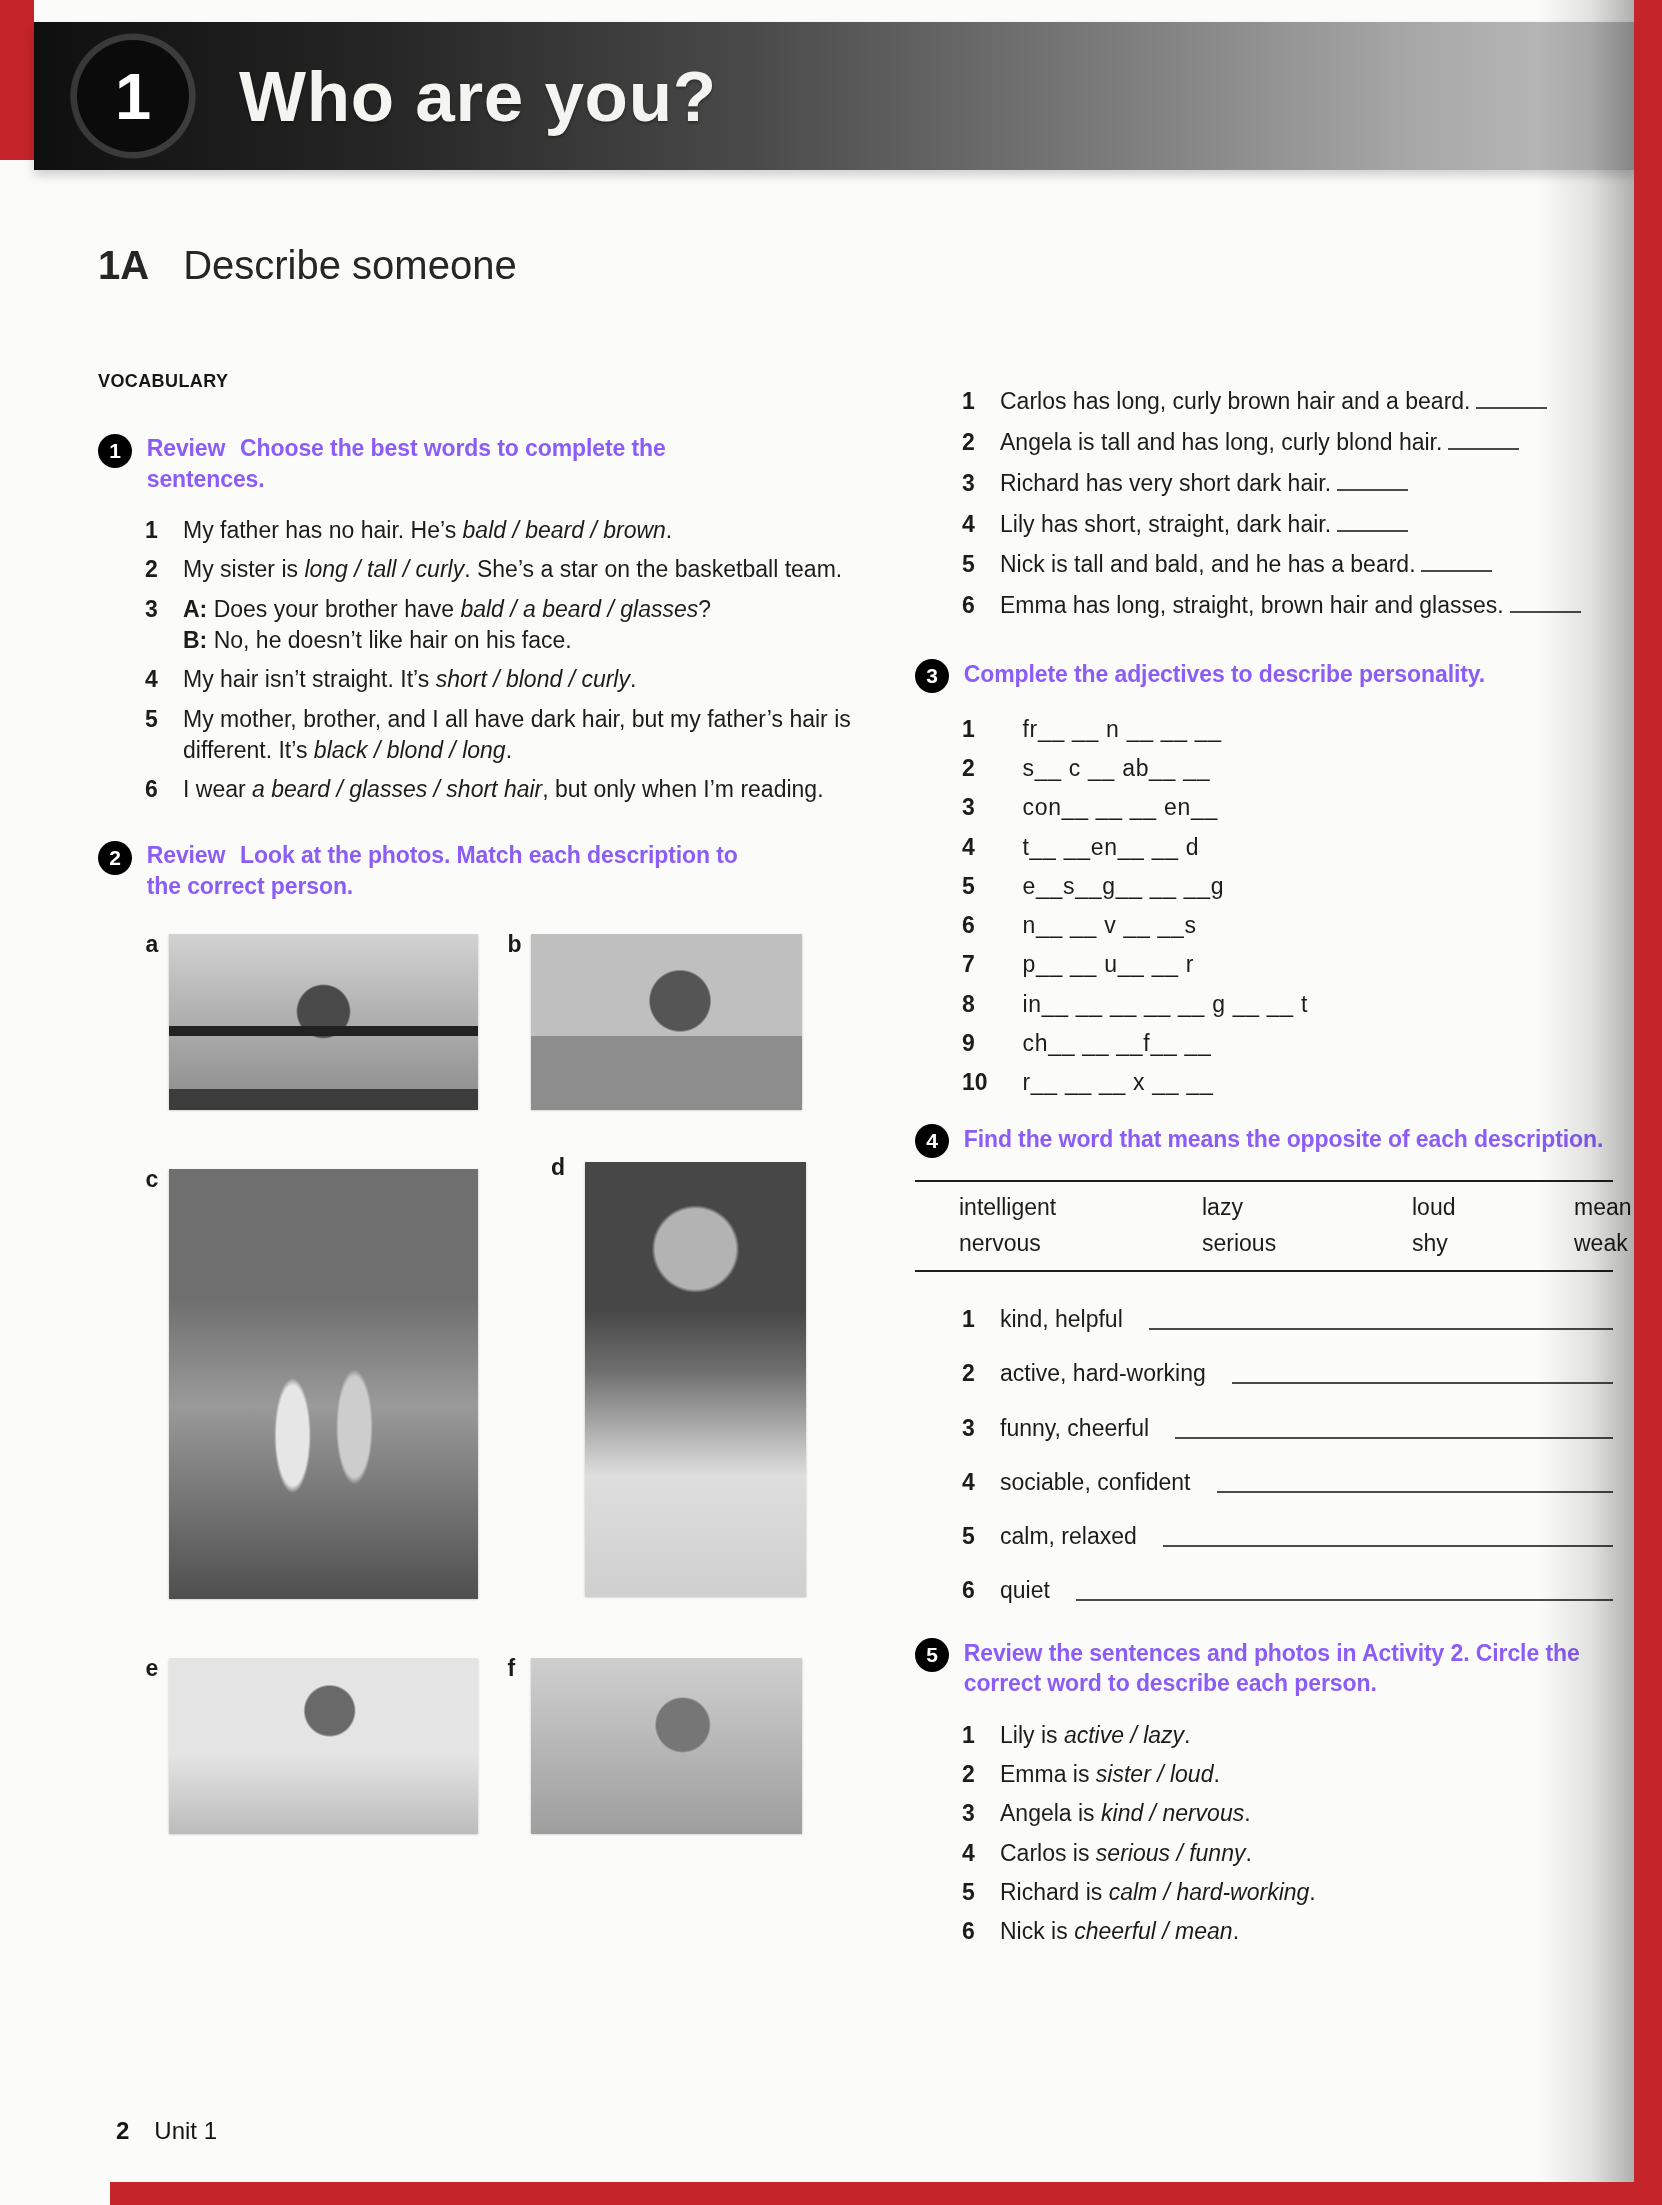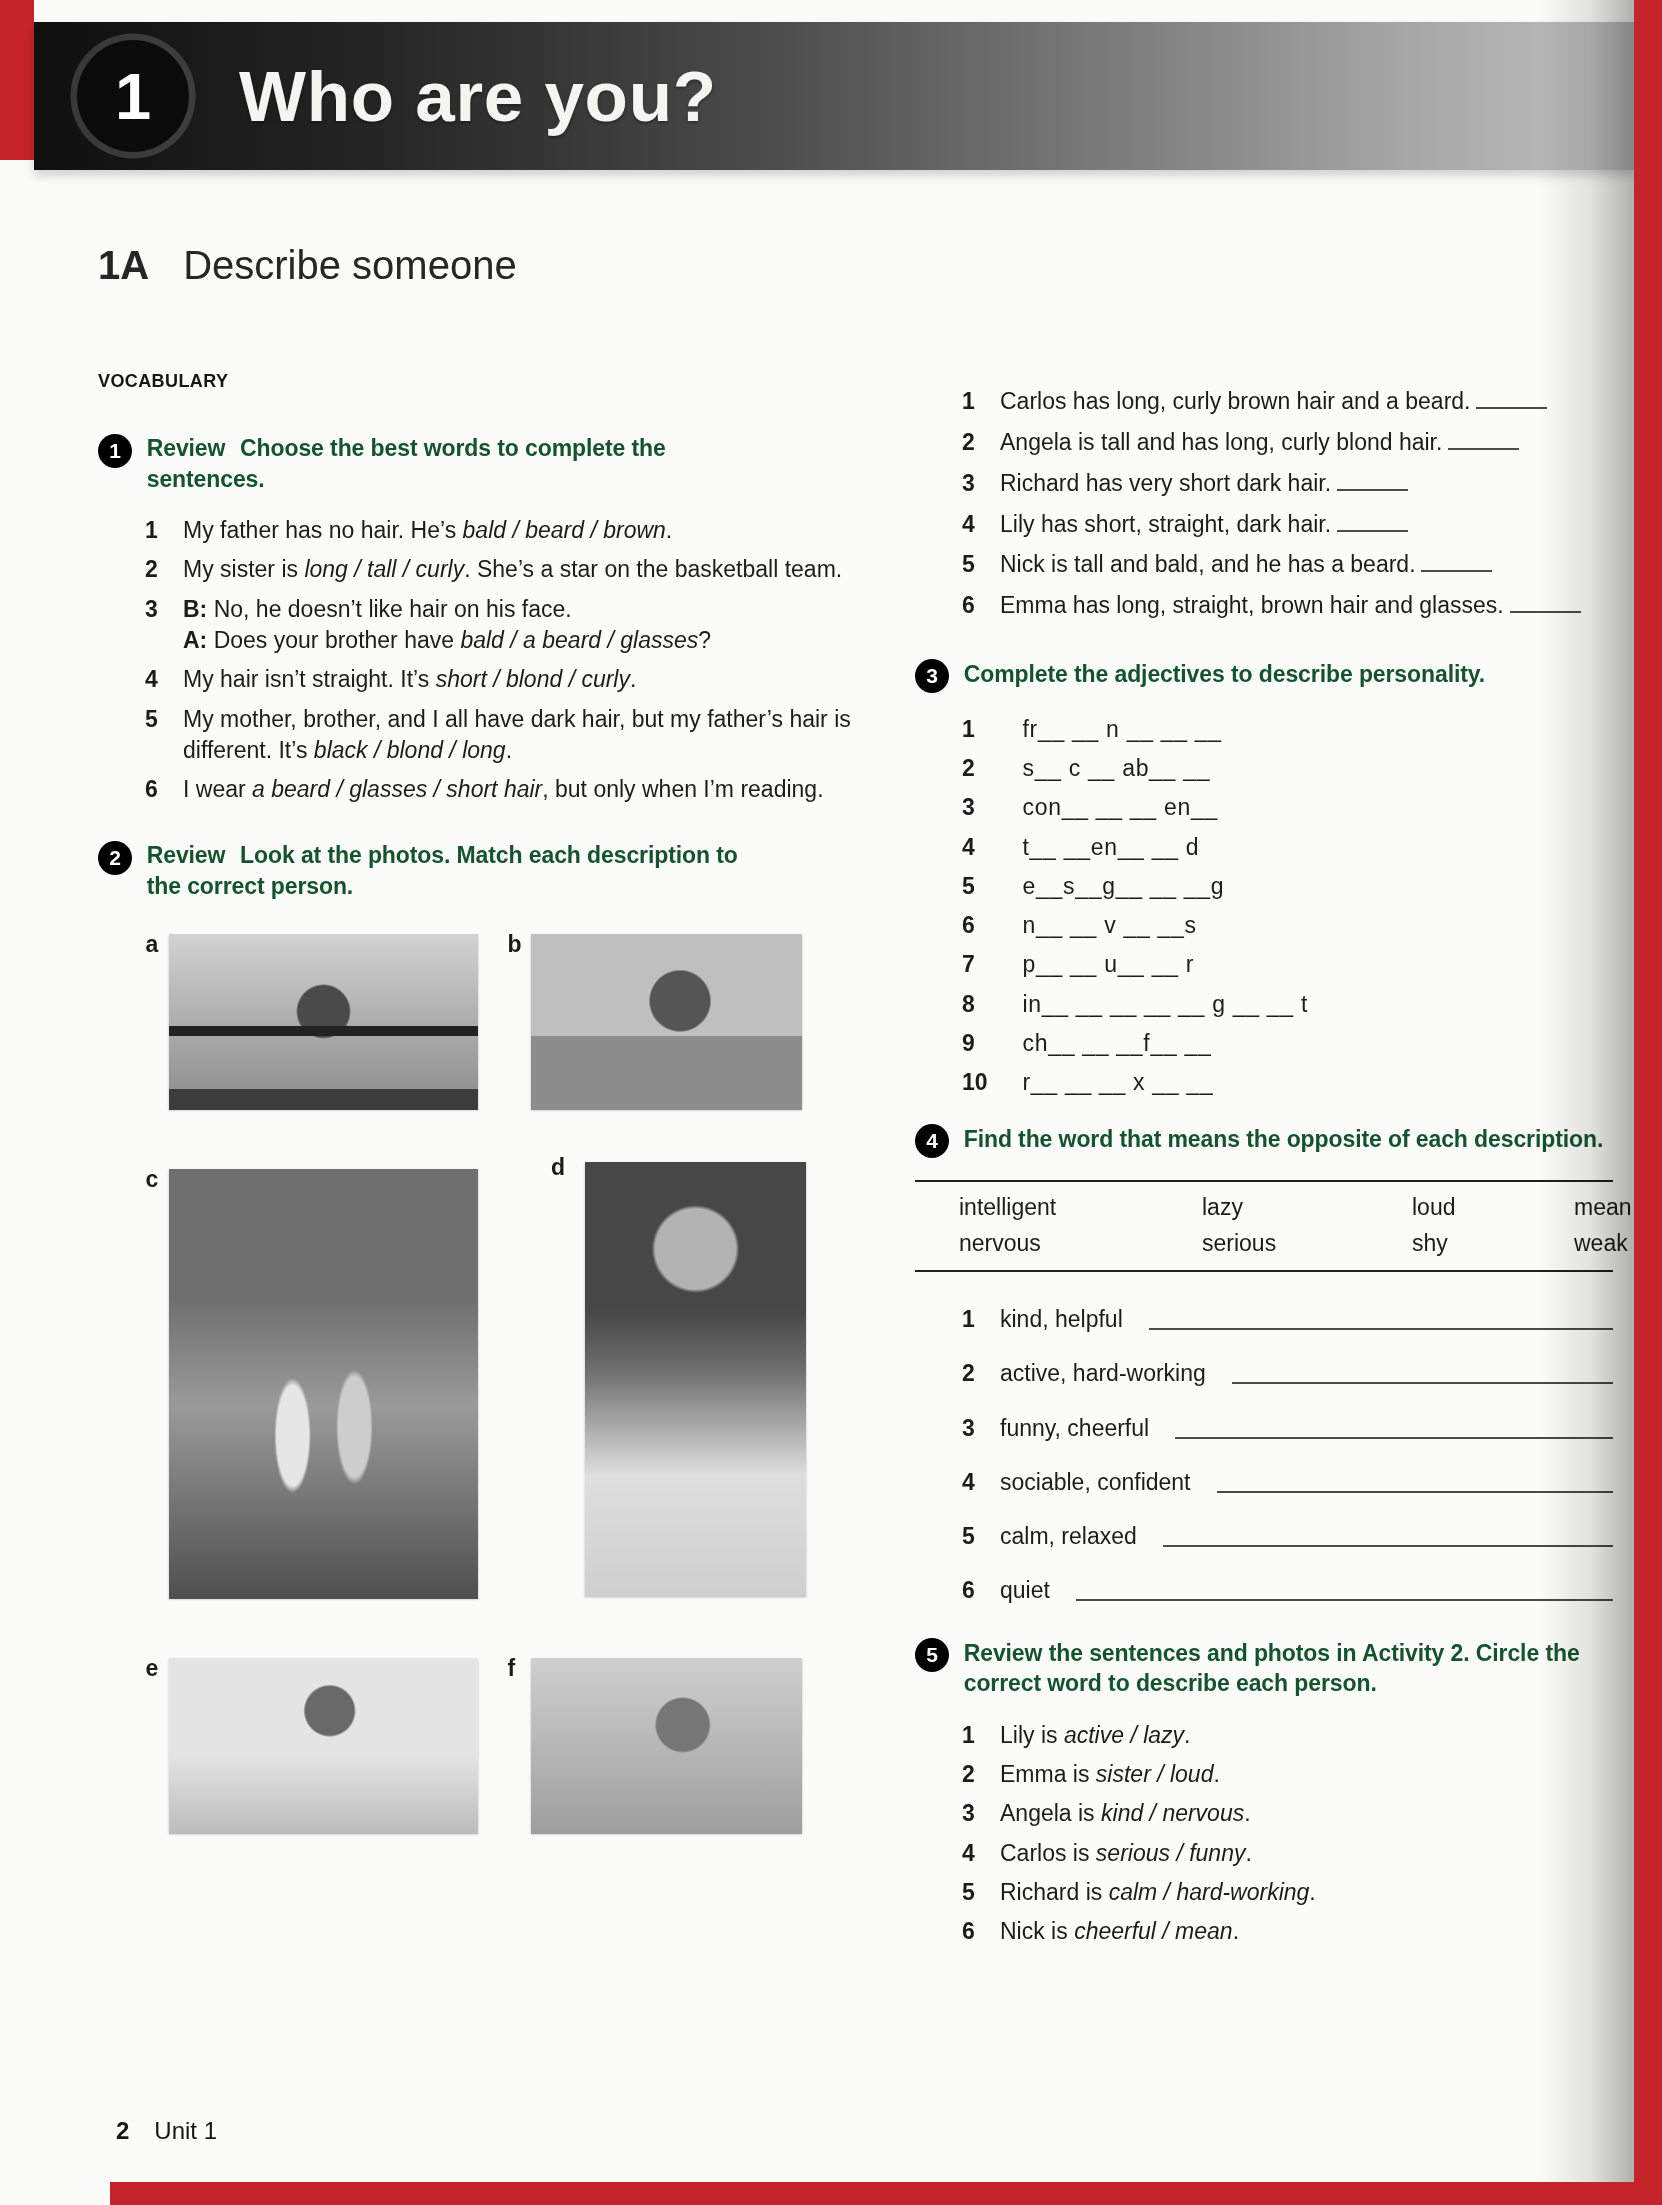--- a/index.html
+++ b/index.html
@@ -31,21 +31,21 @@
 
   
   .col-left  { position:absolute; left:98px; top:371px; width:761px; }
   .col-right { position:absolute; left:915px; top:386px; width:698px; }
 
   .vocab { font-size:18px; font-weight:bold; letter-spacing:0.4px; margin-bottom:41px; color:#161616; }
 
   .act-head { display:flex; gap:14.7px; margin-bottom:20.6px; align-items:flex-start; }
   .circle { width:34px; height:34px; border-radius:50%; background:#000; color:#fff; flex-shrink:0;
             display:flex; align-items:center; justify-content:center; font-size:21px; font-weight:bold; margin-top:0.7px; }
-  .act-title { font-size:23px; font-weight:bold; line-height:1.34; letter-spacing:-0.1px; color:#14532d; }
+  .act-title { font-size:23px; font-weight:bold; line-height:1.34; letter-spacing:-0.1px; color:#8b5cf6; }
   .act-title .rev { margin-right:14.7px; }
   .w820 { max-width:610px; }
 
   ol.items { list-style:none; margin-left:47px; }
   .items li { display:flex; gap:16px; margin-bottom:8px; font-size:23px; line-height:1.36; }
   .items .n { font-weight:bold; min-width:22px; flex-shrink:0; }
   .items .t { flex:1; }
   .items i { font-style:italic; }
   .line { display:block; }
   .a3 li { margin-bottom:8px; }
@@ -128,22 +128,22 @@
         <span class="n">1</span>
         <span class="t"><span>My father has no hair. He’s </span><i>bald / beard / brown</i><span>.</span></span>
       </li>
       <li>
         <span class="n">2</span>
         <span class="t"><span>My sister is </span><i>long / tall / curly</i><span>. She’s a star on the basketball team.</span></span>
       </li>
       <li>
         <span class="n">3</span>
         <span class="t">
+          <span class="line"><b>A:</b> <span>Does your brother have </span><i>bald / a beard / glasses</i><span>?</span></span>
           <span class="line"><b>B:</b> <span>No, he doesn’t like hair on his face.</span></span>
-          <span class="line"><b>A:</b> <span>Does your brother have </span><i>bald / a beard / glasses</i><span>?</span></span>
         </span>
       </li>
       <li>
         <span class="n">4</span>
         <span class="t"><span>My hair isn’t straight. It’s </span><i>short / blond / curly</i><span>.</span></span>
       </li>
       <li>
         <span class="n">5</span>
         <span class="t"><span>My mother, brother, and I all have dark hair, but my father’s hair is different. It’s </span><i>black / blond / long</i><span>.</span></span>
       </li>

